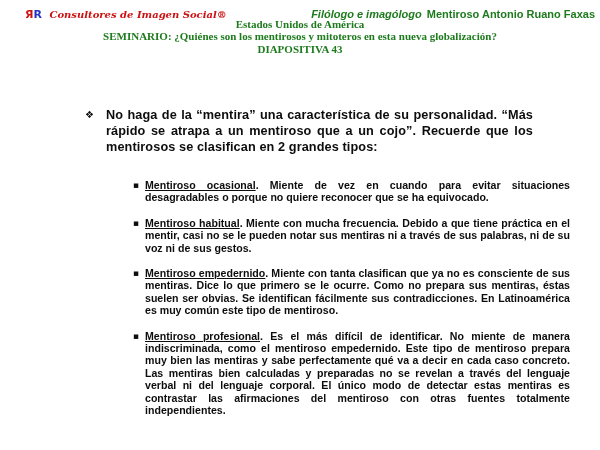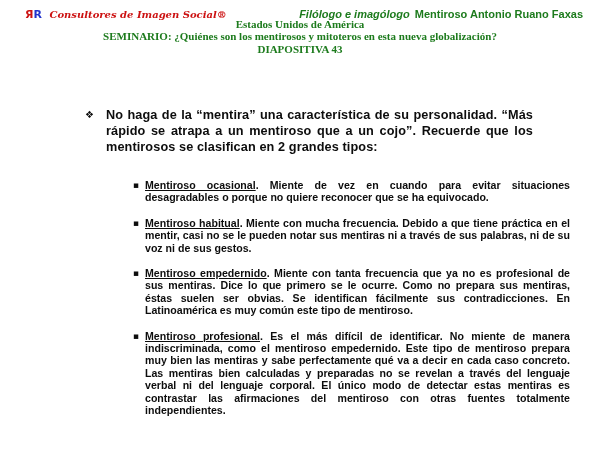--- a/index.html
+++ b/index.html
@@ -15,21 +15,21 @@
     width:600px;height:450px;
     background:#ffffff;
     font-family:"Liberation Sans",sans-serif;
     overflow:hidden;
     margin:0 auto;
   }
   
   .header{position:absolute;top:4px;left:0;right:0;}
   .header-row1{
     display:flex;justify-content:space-between;align-items:baseline;
-    padding:0 17px 0 25px;height:14px;
+    padding:0 5px 0 25px;height:14px;
   }
   .logo{white-space:nowrap;}
   .logo-ya{font-weight:bold;font-size:11px;color:var(--red);font-family:"DejaVu Sans",sans-serif;}
   .logo-r{font-weight:bold;font-size:11px;color:var(--blue);font-family:"DejaVu Sans",sans-serif;}
   .brand-name{
     font-family:"DejaVu Serif",serif;font-style:italic;font-weight:bold;
     font-size:10px;color:var(--red);margin-left:3px;
   }
   .byline{white-space:nowrap;color:var(--green);font-size:11px;font-weight:bold;}
   .byline .role{font-style:italic;margin-right:5px;}
@@ -93,21 +93,21 @@
     <div class="type-row">
       <span class="type-marker">▪</span>
       <p class="type-text"><span class="type-term">Mentiroso ocasional</span><span>. Miente de vez en cuando para evitar situaciones desagradables o porque no quiere reconocer que se ha equivocado.</span></p>
     </div>
     <div class="type-row">
       <span class="type-marker">▪</span>
       <p class="type-text"><span class="type-term">Mentiroso habitual</span><span>. Miente con mucha frecuencia. Debido a que tiene práctica en el mentir, casi no se le pueden notar sus mentiras ni a través de sus palabras, ni de su voz ni de sus gestos.</span></p>
     </div>
     <div class="type-row">
       <span class="type-marker">▪</span>
-      <p class="type-text"><span class="type-term">Mentiroso empedernido</span><span>. Miente con tanta frecuencia que ya no es profesional de sus mentiras. Dice lo que primero se le ocurre. Como no prepara sus mentiras, éstas suelen ser obvias. Se identifican fácilmente sus contradicciones. En Latinoamérica es muy común este tipo de mentiroso.</span></p>
+      <p class="type-text"><span class="type-term">Mentiroso empedernido</span><span>. Miente con tanta clasifican que ya no es consciente de sus mentiras. Dice lo que primero se le ocurre. Como no prepara sus mentiras, éstas suelen ser obvias. Se identifican fácilmente sus contradicciones. En Latinoamérica es muy común este tipo de mentiroso.</span></p>
     </div>
     <div class="type-row">
       <span class="type-marker">▪</span>
       <p class="type-text"><span class="type-term">Mentiroso profesional</span><span>. Es el más difícil de identificar. No miente de manera indiscriminada, como el mentiroso empedernido. Este tipo de mentiroso prepara muy bien las mentiras y sabe perfectamente qué va a decir en cada caso concreto. Las mentiras bien calculadas y preparadas no se revelan a través del lenguaje verbal ni del lenguaje corporal. El único modo de detectar estas mentiras es contrastar las afirmaciones del mentiroso con otras fuentes totalmente independientes.</span></p>
     </div>
   </div>
 
 </div>
 
 </body></html>

